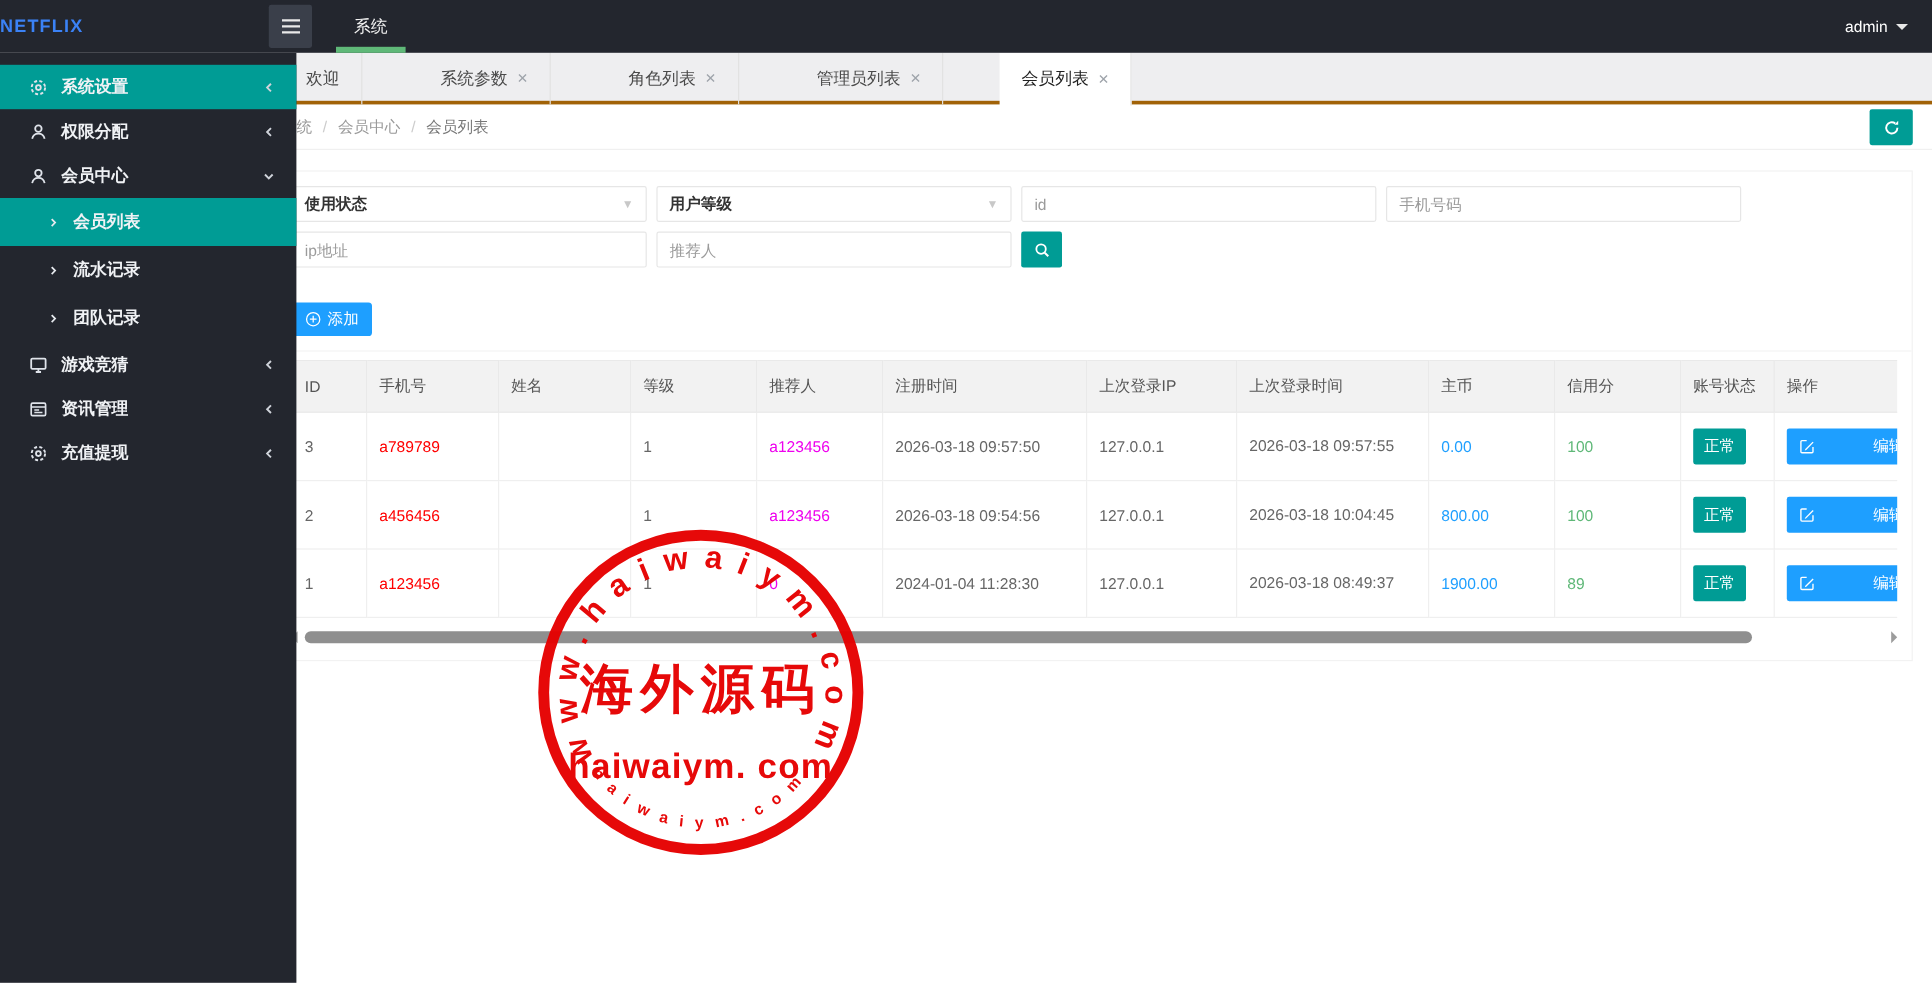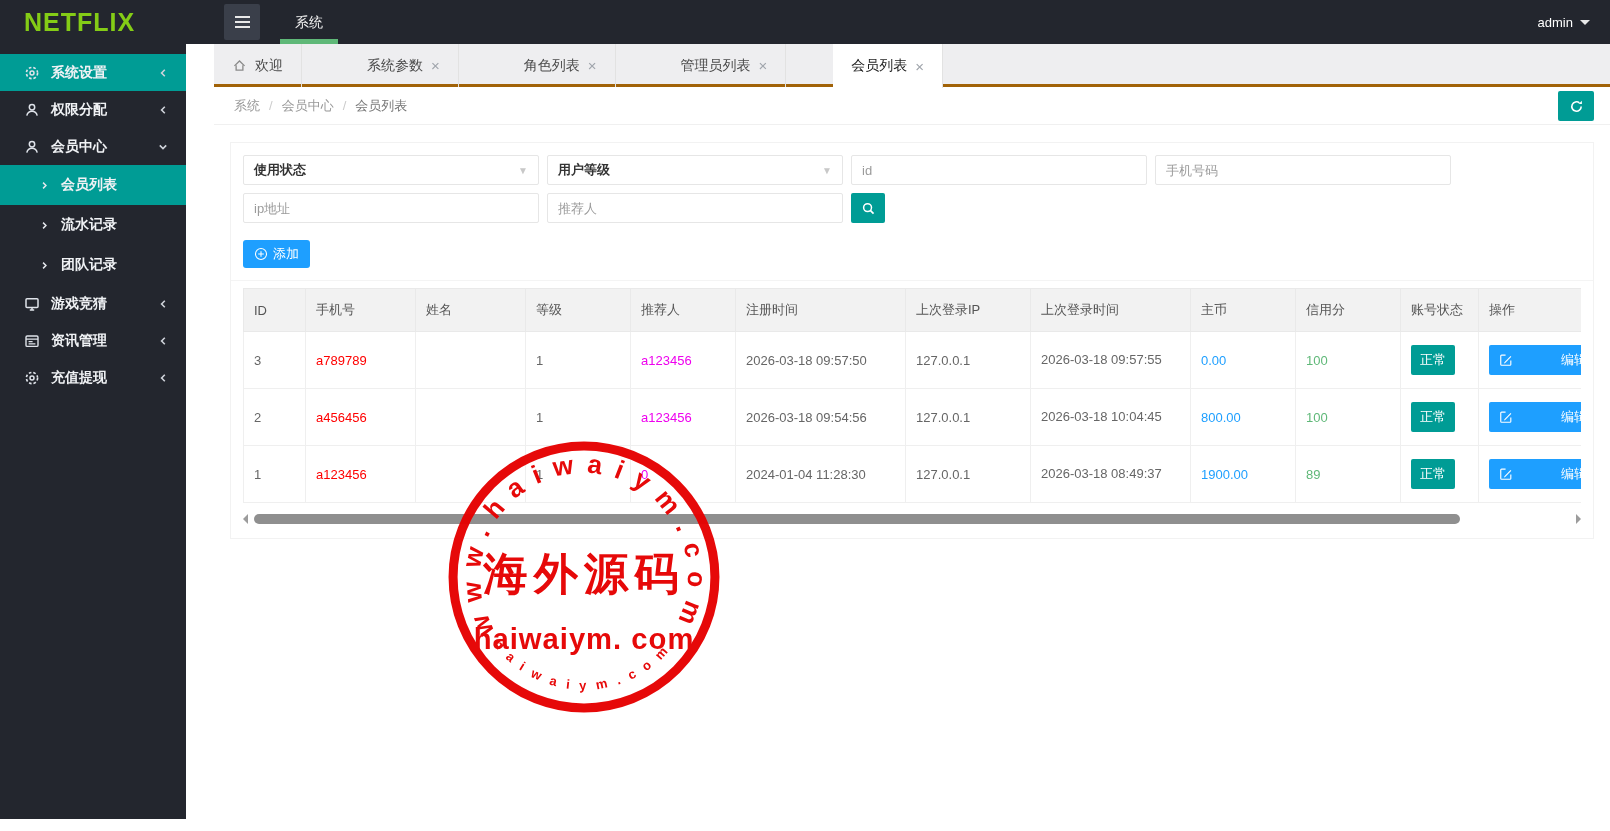--- a/index.html
+++ b/index.html
@@ -12,35 +12,35 @@
     --teal:#009C95; --blue:#1E9FFF; --green:#5FB878;
     --red:#FF0000; --magenta:#EE00EE; --stamp:#E60000;
     --dark:#23262E;
   }
   .ic{display:inline-flex; align-items:center; justify-content:center; line-height:0;}
   .ic svg{display:block;}
 
   
   .topbar{position:absolute; left:0; top:0; width:1610px; height:44px;
     background:var(--dark); display:flex; align-items:center; z-index:20;}
-  .logo{width:214px; padding-left:24px; color:#84cc16; font-size:25px;
+  .logo{width:214px; color:#3b82f6; font-size:15px;
     font-weight:bold; letter-spacing:1px;}
   .burger{width:36px; height:36px; margin-left:10px; background:#3a3f4a;
     border-radius:2px; display:flex; align-items:center; justify-content:center; cursor:pointer;}
   .topnav{position:relative; height:44px; line-height:44px; margin-left:18px;
     padding:0 17px; color:#f2f2f2; font-size:14px; cursor:pointer;}
   .topnav::after{content:""; position:absolute; left:2px; right:2px; bottom:0;
     height:5px; background:var(--green);}
   .topbar-right{margin-left:auto; padding-right:20px; color:#fff; font-size:13px;
     display:flex; align-items:center; gap:7px; cursor:pointer;}
   .caret-down{width:0; height:0; border:5px solid transparent; border-top-color:#e8e8e8;
     margin-top:5px;}
 
   
-  .sidebar{position:absolute; left:0; top:44px; width:186px; bottom:12px;
+  .sidebar{position:absolute; left:0; top:44px; width:247px; bottom:12px;
     background:var(--dark); padding-top:10px; z-index:10;}
   .side-item{height:37px; display:flex; align-items:center; padding:0 0 0 24px;
     color:#f0f2f5; font-size:14px; font-weight:600; cursor:pointer;}
   .side-item .ic{color:#dfe3ea; margin-right:11px;}
   .side-item .chev{margin-left:auto; margin-right:18px; color:#cfd3da;}
   .side-item.hl{background:var(--teal);}
   .side-sub{height:40px; display:flex; align-items:center; padding-left:40px;
     color:#f0f2f5; font-size:14px; font-weight:600; cursor:pointer;}
   .side-sub .ic{color:#e6e9ee; margin-right:12px;}
   .side-sub.hl{background:var(--teal);}
@@ -71,21 +71,21 @@
     background:#fff; display:flex; align-items:center; padding:0 10px; font-size:13px;}
   .field.select{justify-content:space-between; cursor:pointer;}
   .sel-txt{color:#333; font-weight:600;}
   .caret{color:#c8c8c8; font-size:10px;}
   .field input{border:none; outline:none; width:100%; font-size:13px; color:#333;
     font-family:inherit; background:transparent;}
   .field input::placeholder{color:#9b9b9b;}
   .search-btn{width:34px; height:30px; background:var(--teal); border:none;
     border-radius:2px; display:flex; align-items:center; justify-content:center; cursor:pointer;}
 
-  .add-btn{margin-top:17px; height:28px; padding:0 11px; background:var(--blue);
+  .add-btn{margin-top:29px; height:28px; padding:0 11px; background:var(--blue);
     color:#fff; border:none; border-radius:3px; display:inline-flex; align-items:center;
     gap:5px; font-size:13px; cursor:pointer; font-family:inherit;}
 
   .divider{margin:12px -12px 0 -12px; border-top:1px solid #f4f4f4;}
 
   .tbl-wrap{overflow:hidden; margin-top:7px;}
   table{border-collapse:collapse; table-layout:fixed; width:1460px; font-size:13px; color:#666;}
   th{background:#f2f2f2; font-weight:normal; color:#555; text-align:left;
     padding:12px 10px; border:1px solid #e9e9e9; font-size:13px;}
   td{padding:8px 10px; border:1px solid #efefef; height:57px; background:#fff;}

